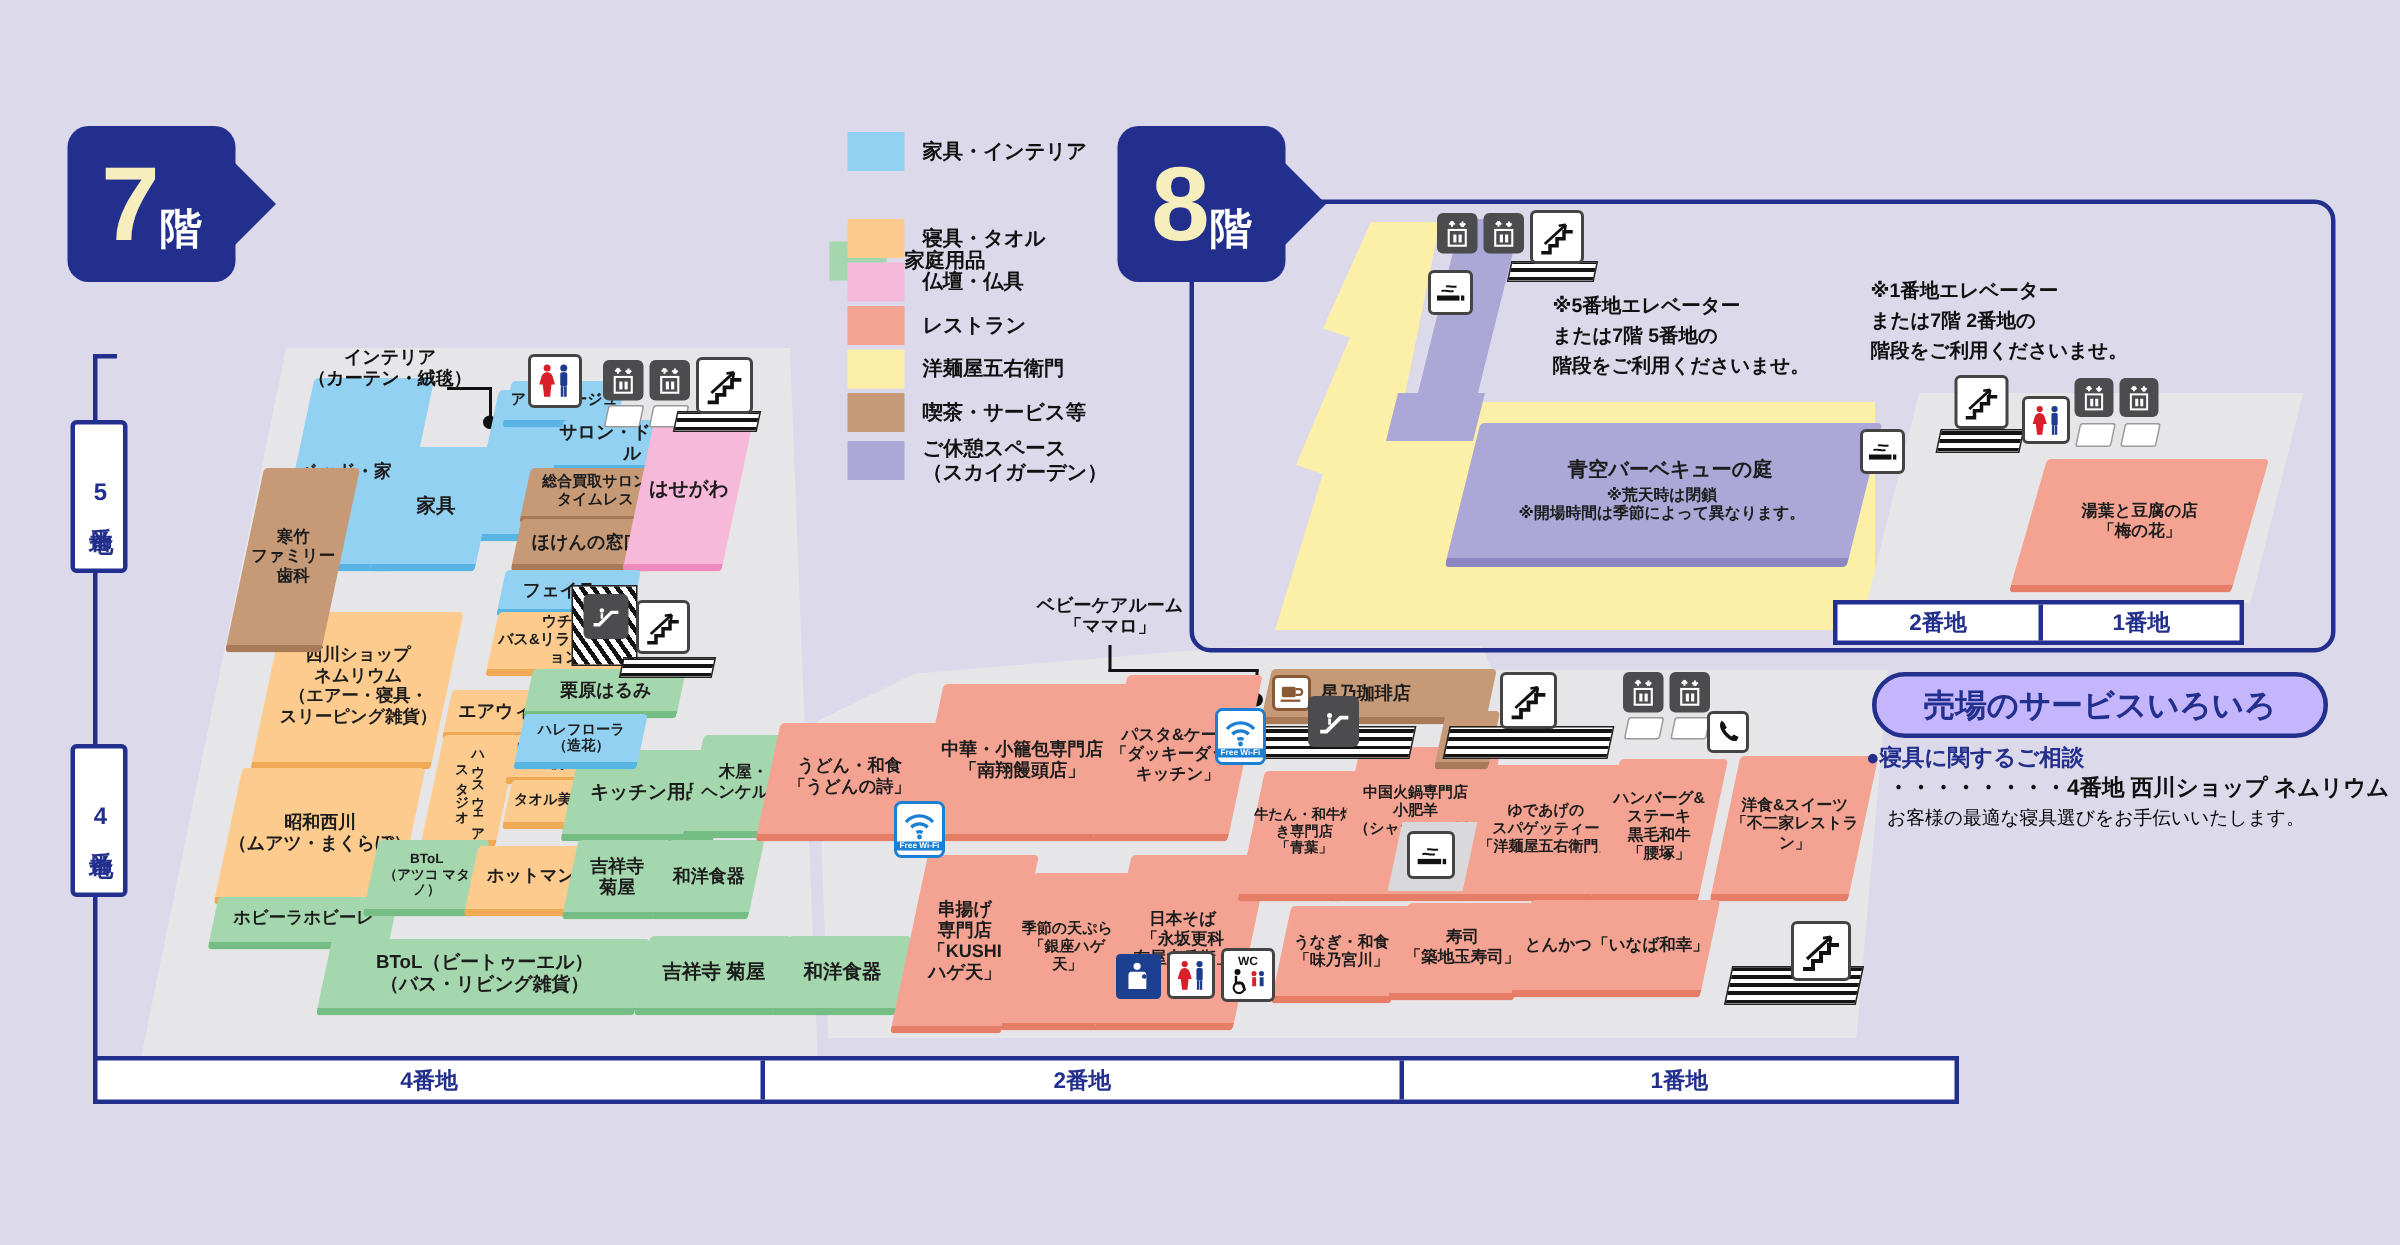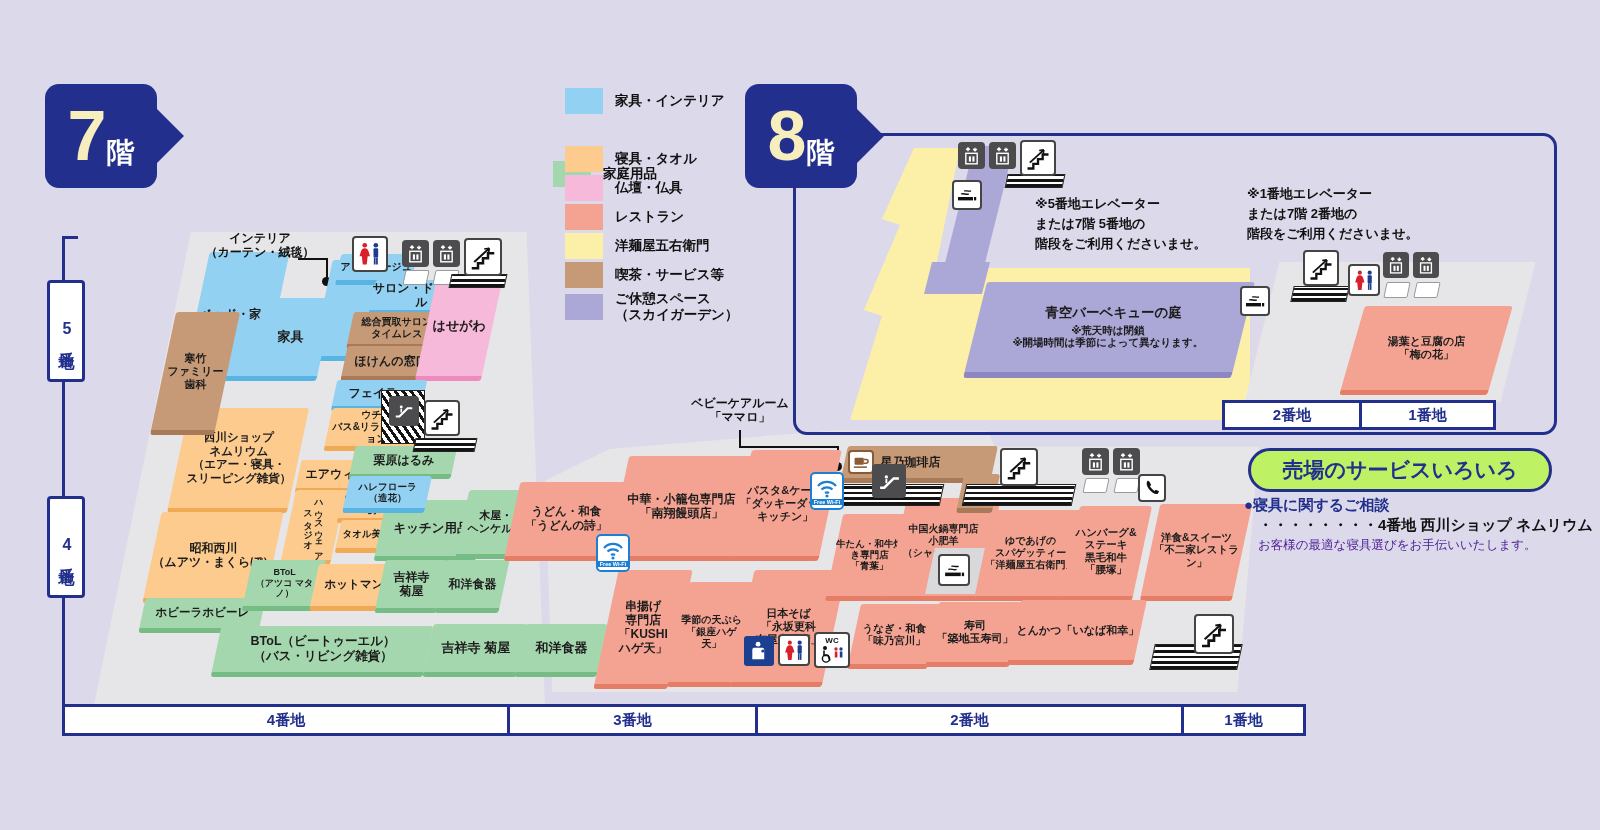--- a/index.html
+++ b/index.html
@@ -48,21 +48,21 @@
   .cdot{position:absolute;width:9px;height:9px;border-radius:50%;background:#111;}
   .maplabel{position:absolute;font-weight:bold;color:#111;text-align:center;line-height:1.2;white-space:pre-line;z-index:7;}
   
   .zbar{position:absolute;background:#fff;border:3px solid #222f8c;display:flex;z-index:6;}
   .zcell{display:flex;align-items:center;justify-content:center;color:#222f8c;font-weight:bold;font-size:15px;}
   .zcell + .zcell{border-left:3px solid #222f8c;}
   .vlabel{position:absolute;background:#fff;border:3px solid #222f8c;border-radius:4px;display:flex;align-items:center;justify-content:center;z-index:6;}
   .vlabel span{writing-mode:vertical-rl;text-orientation:upright;color:#222f8c;font-weight:bold;font-size:16px;letter-spacing:2px;}
   .frame8{position:absolute;border:3px solid #222f8c;border-radius:14px;z-index:1;}
   .note{position:absolute;font-size:13px;font-weight:bold;color:#111;line-height:1.55;white-space:pre-line;z-index:7;}
-  .pill{position:absolute;background:#bef264;border:3px solid #222f8c;border-radius:22px;display:flex;align-items:center;justify-content:center;color:#222f8c;font-weight:bold;font-size:21px;z-index:7;}
+  .pill{position:absolute;background:#c4b5fd;border:3px solid #222f8c;border-radius:22px;display:flex;align-items:center;justify-content:center;color:#222f8c;font-weight:bold;font-size:21px;z-index:7;}
   .svc{position:absolute;white-space:pre-line;z-index:7;}
 </style>
 </head>
 <body>
 
 <div id="stage">
 
   <div class="badge" style="left:45px;top:84px;">
     <span class="num">7</span>
       <span class="suf">階</span>
@@ -217,21 +217,20 @@
   <div class="cline" style="left:62px;top:236px;width:16px;height:3px;background:#222f8c;z-index:6;"></div>
   <div class="cline" style="left:62px;top:375px;width:16px;height:3px;background:#222f8c;z-index:6;"></div>
   <div class="vlabel" style="left:47px;top:280px;width:32px;height:96px;">
       <span>5番地</span>
     </div>
   <div class="vlabel" style="left:47px;top:496px;width:32px;height:96px;">
       <span>4番地</span>
     </div>
   <div class="zbar" style="left:62px;top:704px;width:1238px;height:26px;">
     <div class="zcell" style="width:442px;">4番地</div>
-    <div class="zcell" style="width:245px;">3番地</div>
     <div class="zcell" style="width:423px;">2番地</div>
     <div class="zcell" style="flex:1;">1番地</div>
   </div>
 
   <div class="blk c-blue" style="left:196px;top:252px;width:80px;height:124px;z-index:3;">
       <div class="lbl" style="font-size:12px;">ベッド・家具</div>
     </div>
   <div class="blk c-brown" style="left:163px;top:312px;width:64px;height:118px;z-index:4;">
       <div class="lbl" style="font-size:11px;">寒竹
 ファミリー
@@ -574,15 +573,15 @@
   <div class="maplabel" style="left:640px;top:396px;width:200px;font-size:12px;">ベビーケアルーム
 「ママロ」</div>
   <div class="cline" style="left:739px;top:430px;width:2px;height:18px;"></div>
   <div class="cline" style="left:739px;top:446px;width:100px;height:2px;"></div>
   <div class="cline" style="left:837px;top:446px;width:2px;height:18px;"></div>
   <div class="cdot" style="left:833px;top:462px;"></div>
 
   <div class="pill" style="left:1248px;top:448px;width:298px;height:38px;">売場のサービスいろいろ</div>
   <div class="svc" style="left:1244px;top:496px;color:#222f8c;font-weight:bold;font-size:15px;">●寝具に関するご相談</div>
   <div class="svc" style="left:1258px;top:516px;color:#111;font-weight:bold;font-size:15px;">・・・・・・・・4番地 西川ショップ ネムリウム</div>
-  <div class="svc" style="left:1258px;top:537px;color:#4c1d95;font-size:12.5px;">お客様の最適な寝具選びをお手伝いいたします。</div>
+  <div class="svc" style="left:1258px;top:537px;color:#000000;font-size:12.5px;">お客様の最適な寝具選びをお手伝いいたします。</div>
 
 </div>
 
 </body></html>

